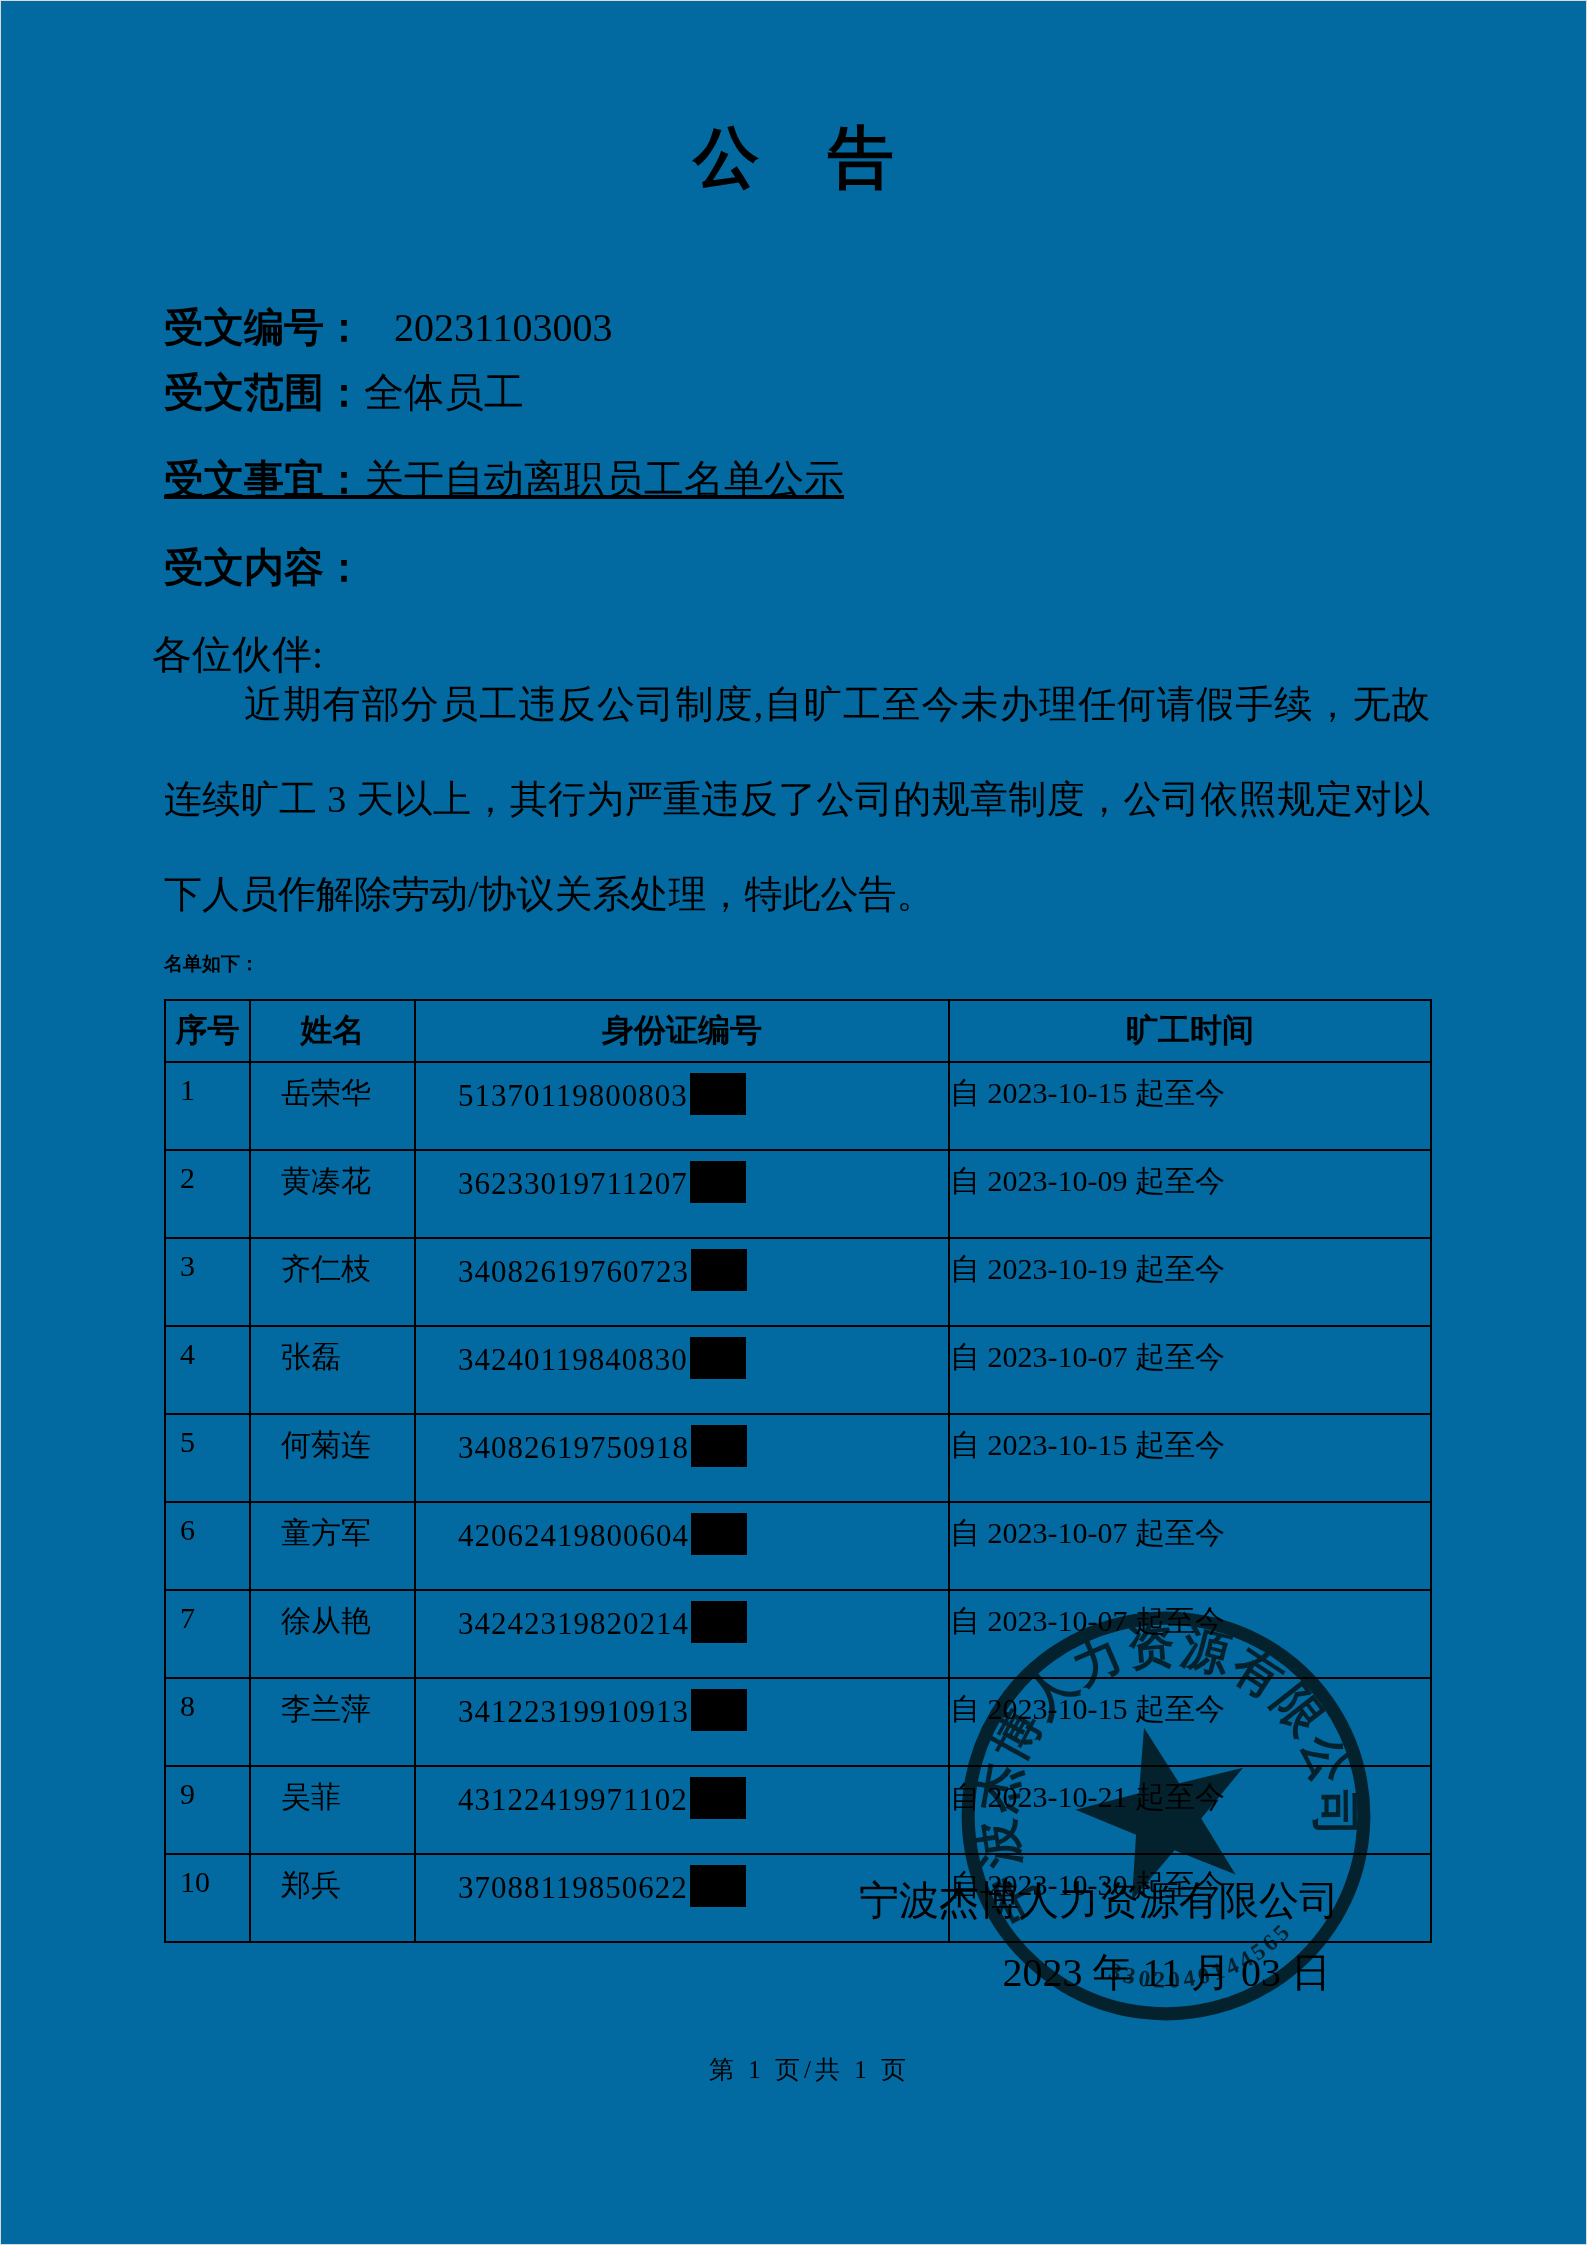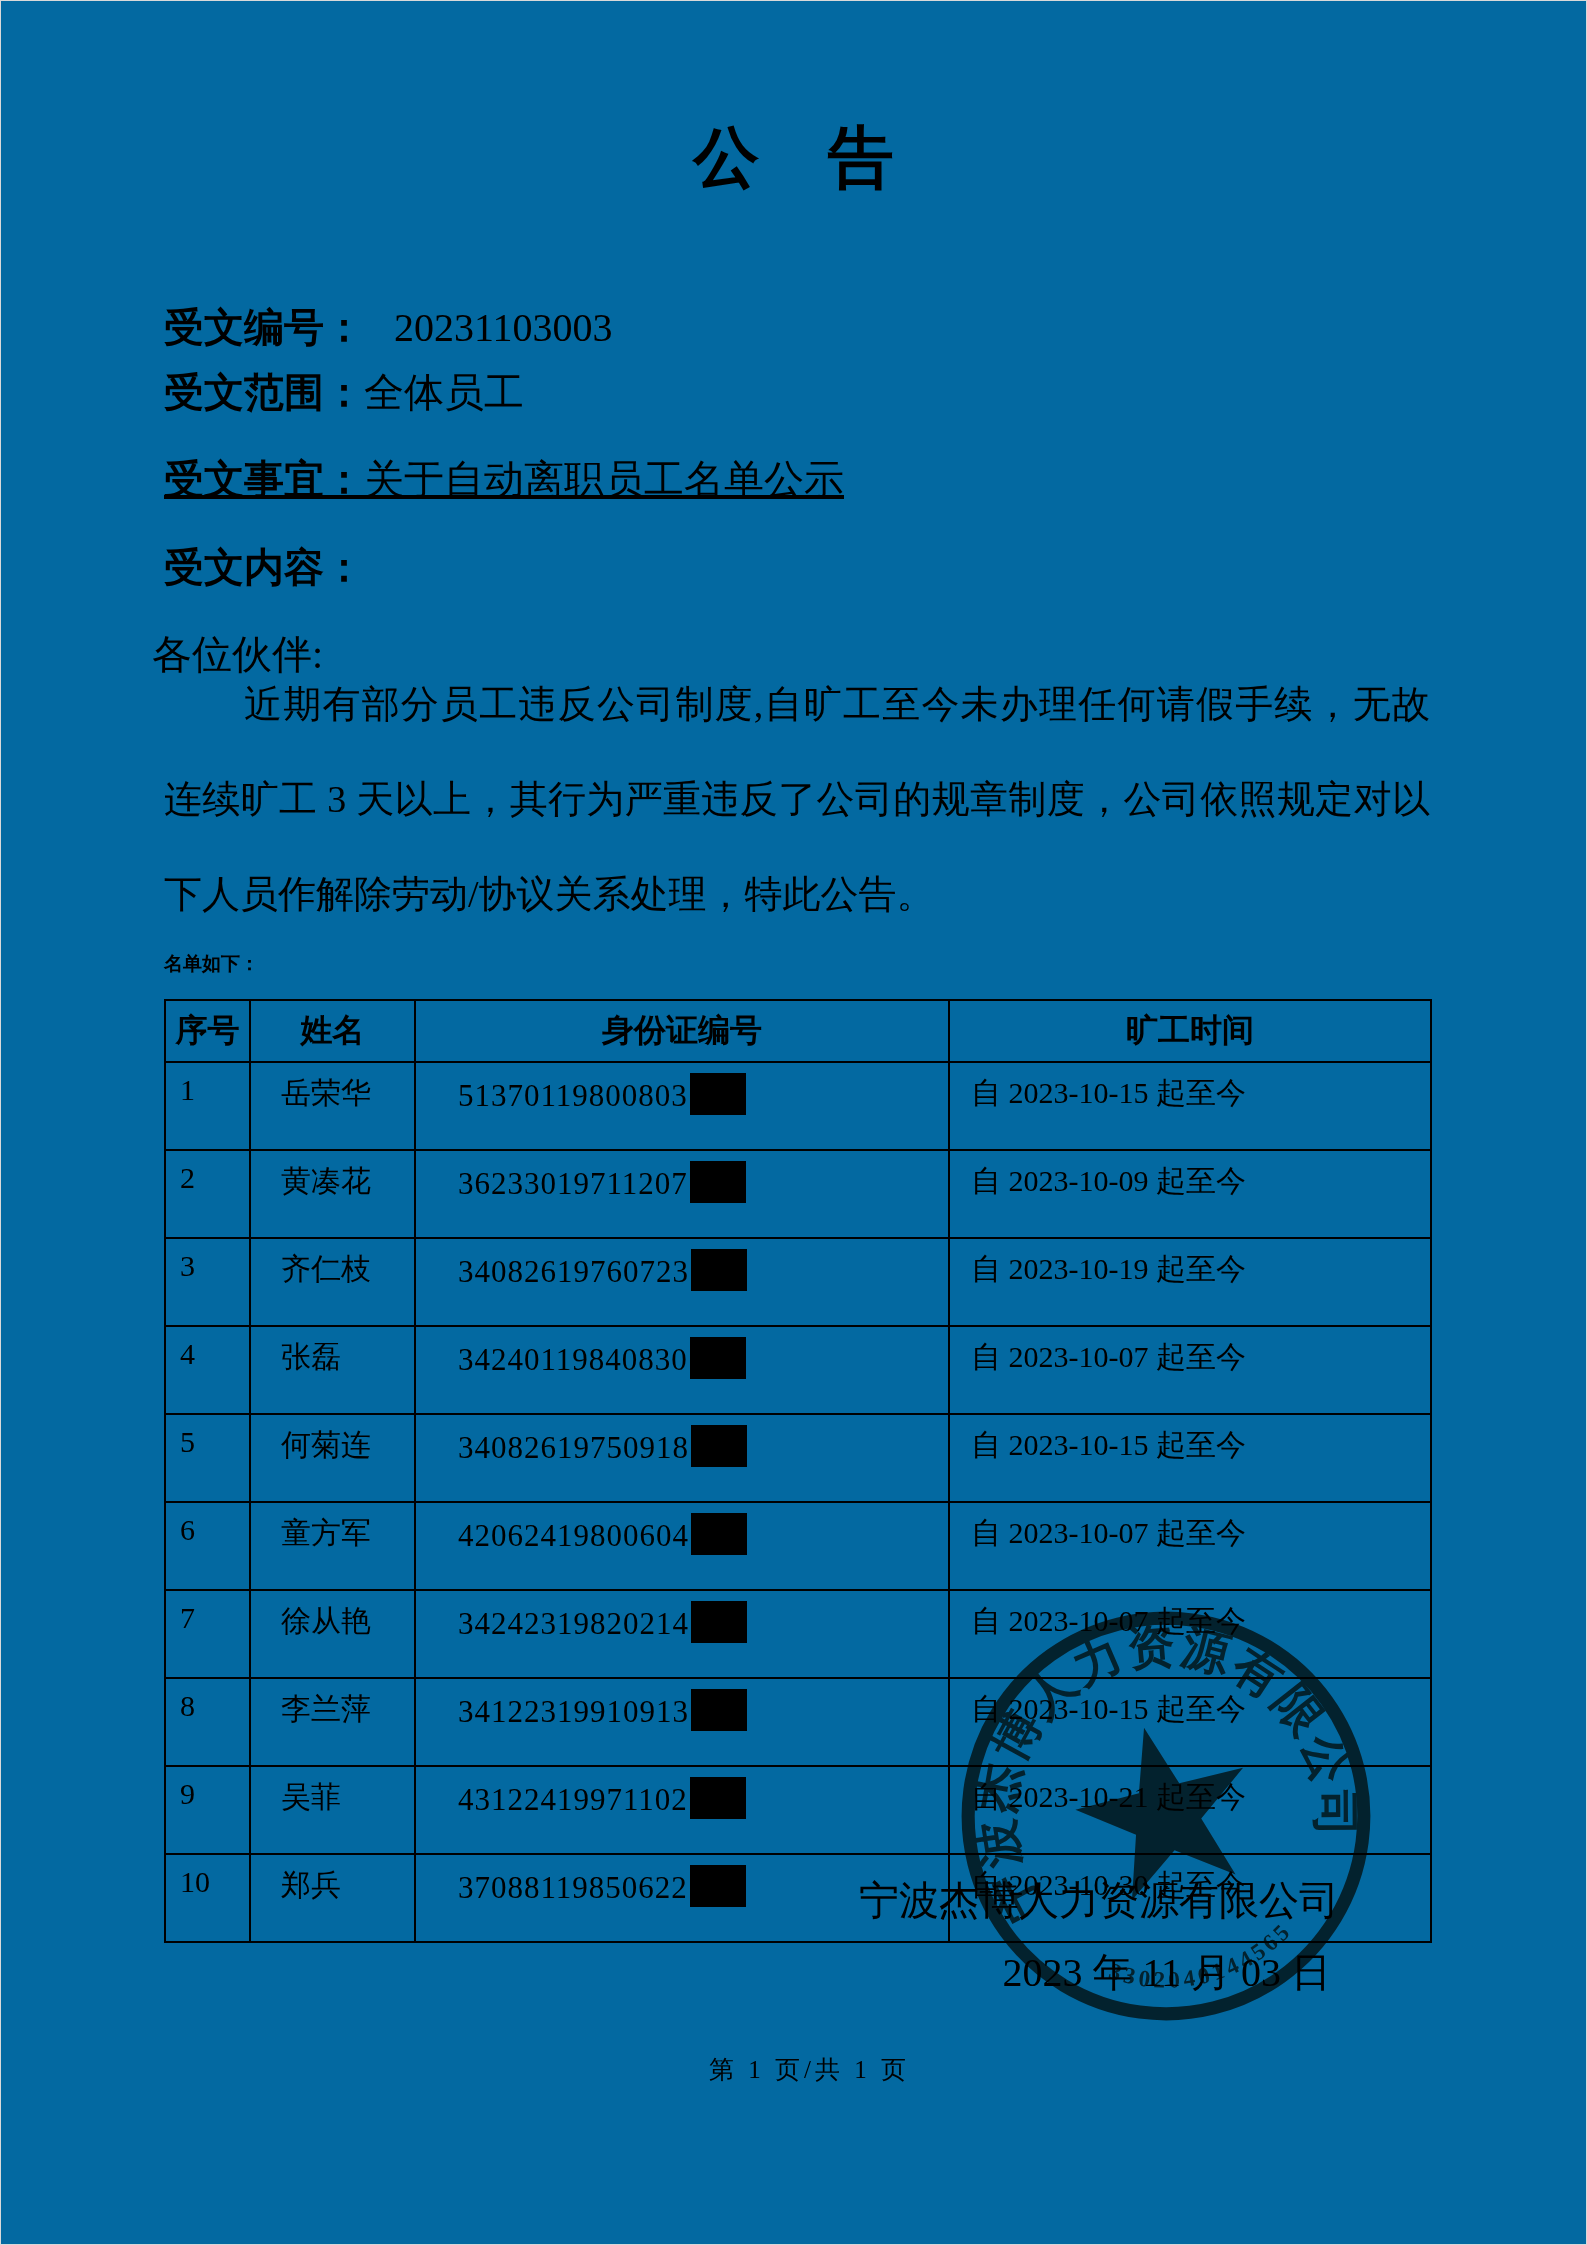--- a/index.html
+++ b/index.html
@@ -34,21 +34,21 @@
   table.roster {
     position:absolute; left:163px; top:998px; width:1266px;
     border-collapse:collapse; table-layout:fixed;
   }
   table.roster th, table.roster td { border:2px solid #000; }
   table.roster th { height:58px; font-size:32px; font-weight:bold; text-align:center; }
   table.roster td { height:75px; vertical-align:top; padding-top:10px; }
   td.c1 { padding-left:14px; font-size:30px; }
   td.c2 { padding-left:30px; font-size:30px; }
   td.c3 { padding-left:42px; font-size:31px; letter-spacing:1px; }
-  td.c4 { padding-left:21px; font-size:30px; }
+  td.c4 { padding-left:0; font-size:30px; }
   .redact {
     display:inline-block; width:56px; height:42px; background:#000;
     vertical-align:-9px; margin-left:2px;
   }
   .sig-company { position:absolute; right:247px; top:1872px; font-size:40px; white-space:nowrap; }
   .sig-date { position:absolute; right:255px; top:1944px; font-size:40px; white-space:nowrap; }
   .page-footer {
     position:absolute; top:2052px; left:16px; width:100%;
     text-align:center; font-size:25px; letter-spacing:4px;
   }

